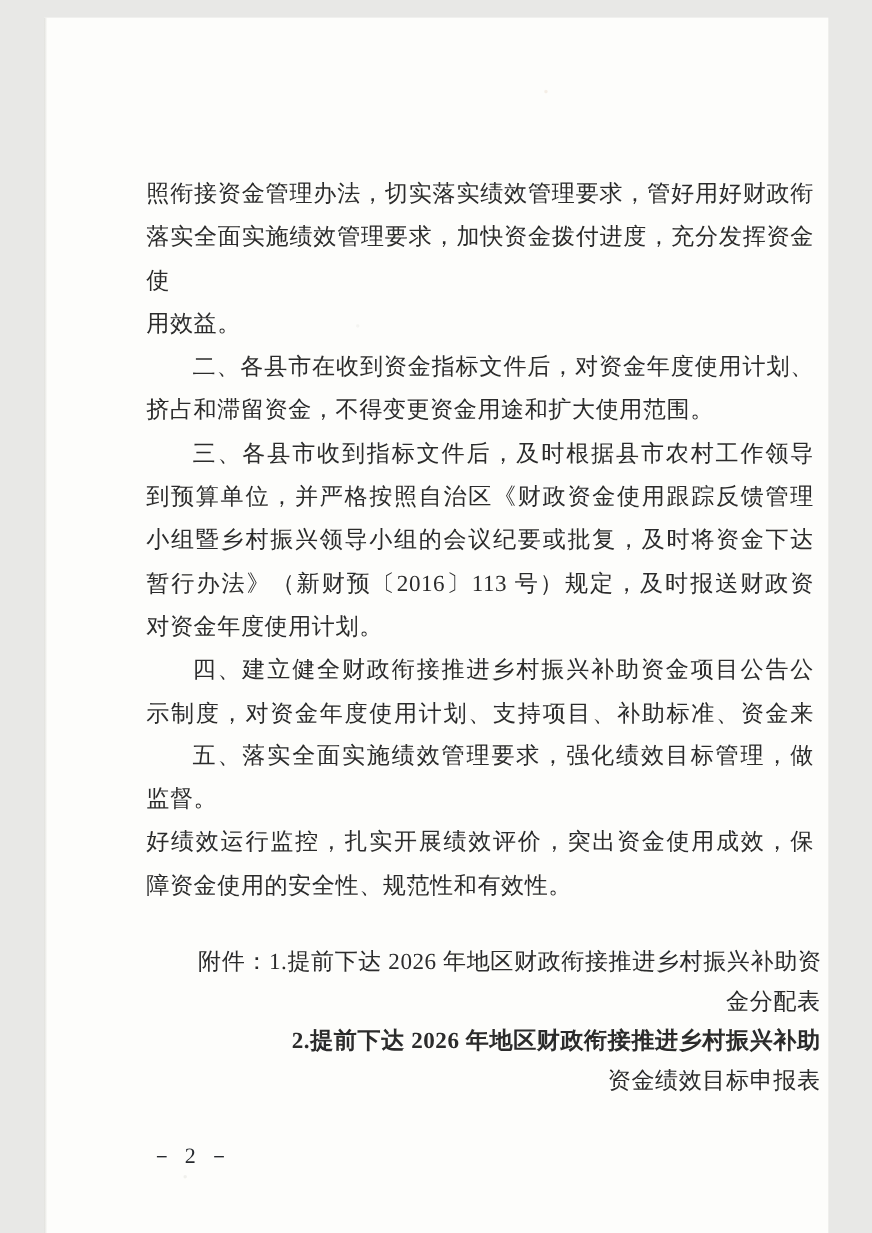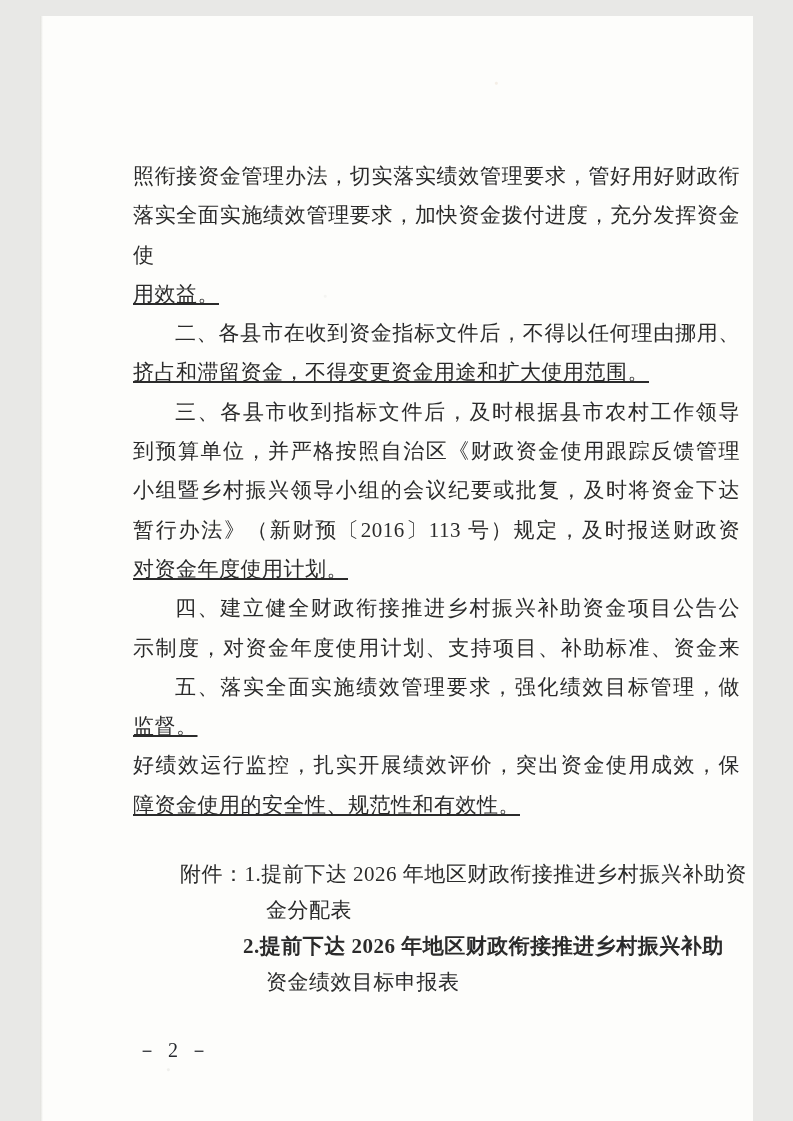--- a/index.html
+++ b/index.html
@@ -37,32 +37,32 @@
     width: 607px;
     font-size: 21px;
     line-height: 39.3px;
     letter-spacing: 0.5px;
   }
   .line {
     text-align: justify;
     text-align-last: justify;
     text-justify: inter-ideograph;
   }
-  .line.end { text-align: left; text-align-last: left; text-decoration: underline; }
+  .line.end { text-align: left; text-align-last: left; }
   .line.indent { text-indent: 2em; }
   .attachments {
     position: absolute;
     left: 140px;
     top: 840px;
     width: 566px;
     font-size: 21px;
     line-height: 36px;
     letter-spacing: 0.5px;
   }
-  .a-line { text-align: left; white-space: nowrap; }
+  .a-line { text-align: right; white-space: nowrap; }
   .a-line.indent-num { margin-left: 63px; font-weight: bold; }   
   .a-line.indent-body { margin-left: 86px; }  
   .page-number {
     position: absolute;
     left: 97px;
     top: 1021px;
     font-size: 20px;
     letter-spacing: 3px;
     color: #26292e;
   }
@@ -71,21 +71,21 @@
 <body>
 
 <div class="sheet">
   <div class="scan-edge"></div>
   <div class="paper-noise"></div>
 
   <div class="body-text">
       <div class="line fill">照衔接资金管理办法，切实落实绩效管理要求，管好用好财政衔</div>
       <div class="line fill">落实全面实施绩效管理要求，加快资金拨付进度，充分发挥资金使</div>
       <div class="line end">用效益。</div>
-      <div class="line fill indent">二、各县市在收到资金指标文件后，不得以任何理由挪用、</div>
+      <div class="line fill indent">二、各县市在收到资金指标文件后，对资金年度使用计划、</div>
       <div class="line end">挤占和滞留资金，不得变更资金用途和扩大使用范围。</div>
       <div class="line fill indent">三、各县市收到指标文件后，及时根据县市农村工作领导</div>
       <div class="line fill">到预算单位，并严格按照自治区《财政资金使用跟踪反馈管理</div>
       <div class="line fill">小组暨乡村振兴领导小组的会议纪要或批复，及时将资金下达</div>
       <div class="line fill">暂行办法》（新财预〔2016〕113 号）规定，及时报送财政资</div>
       <div class="line end">对资金年度使用计划。</div>
       <div class="line fill indent">四、建立健全财政衔接推进乡村振兴补助资金项目公告公</div>
       <div class="line fill">示制度，对资金年度使用计划、支持项目、补助标准、资金来</div>
       <div class="line fill indent">五、落实全面实施绩效管理要求，强化绩效目标管理，做</div>
       <div class="line end">监督。</div>

